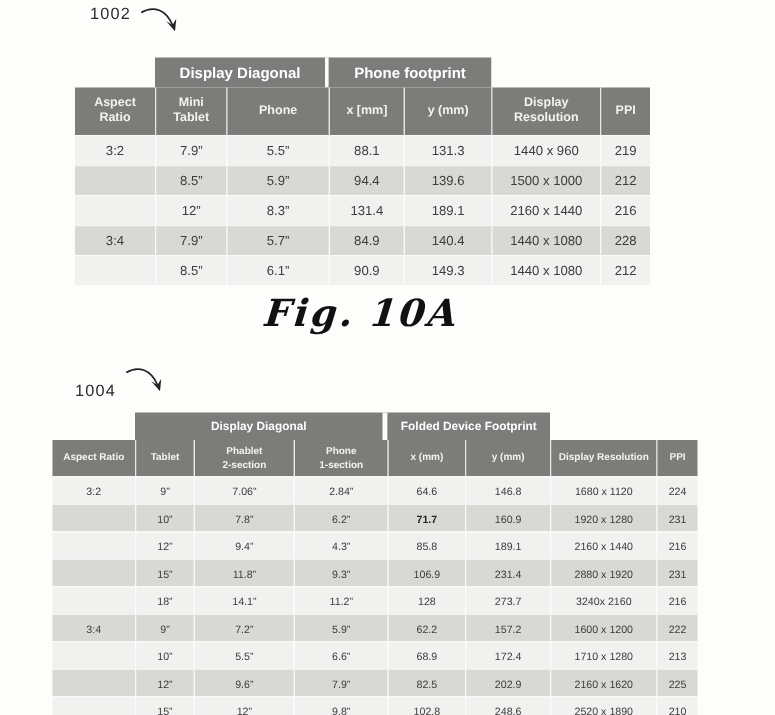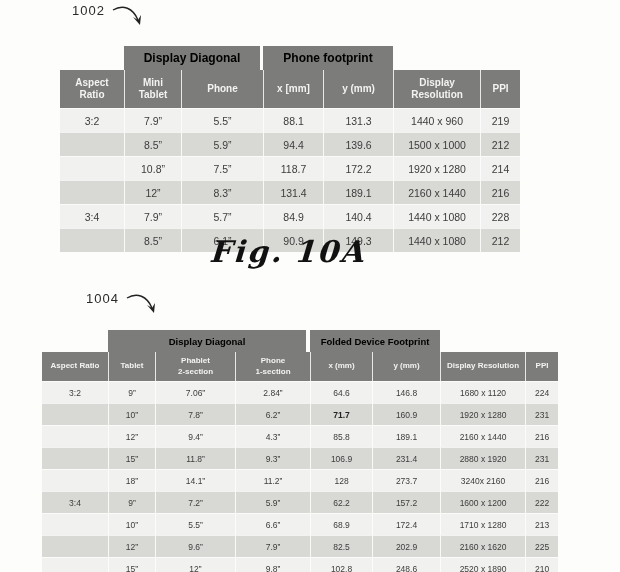--- a/index.html
+++ b/index.html
@@ -15,21 +15,21 @@
   
   .fig-ref{position:absolute;display:flex;align-items:flex-start;gap:4px;}
   .fig-ref .num{font-size:13px;color:#2b2b2b;letter-spacing:1px;padding-top:1px;}
   .fig-ref svg{display:block;}
 
   
   table{border-collapse:separate;border-spacing:0;table-layout:fixed;}
   th,td{overflow:hidden;white-space:pre-line;}
 
   th.group{
-    background:#7c7c7a;color:#000000;font-weight:bold;text-align:center;
+    background:#7c7c7a;color:#ffffff;font-weight:bold;text-align:center;
     vertical-align:middle;
   }
   th.group-empty{background:transparent;border:none;}
   th.colhead{
     background:#7c7c7a;color:#f3f3f1;font-weight:bold;text-align:center;
     vertical-align:middle;border-left:1px solid #e8e8e6;
   }
   th.colhead:first-child{border-left:none;margin-left:28px;}
   td{
     text-align:center;vertical-align:middle;
@@ -124,29 +124,20 @@
             <td></td>
             <td>8.5”</td>
             <td>5.9”</td>
             <td>94.4</td>
             <td>139.6</td>
             <td>1500 x 1000</td>
             <td>212</td>
           </tr>
           <tr>
             <td></td>
-            <td>10.8”</td>
-            <td>7.5”</td>
-            <td>118.7</td>
-            <td>172.2</td>
-            <td>1920 x 1280</td>
-            <td>214</td>
-          </tr>
-          <tr>
-            <td></td>
             <td>12”</td>
             <td>8.3”</td>
             <td>131.4</td>
             <td>189.1</td>
             <td>2160 x 1440</td>
             <td>216</td>
           </tr>
           <tr>
             <td>3:4</td>
             <td>7.9”</td>
@@ -164,21 +155,21 @@
             <td>149.3</td>
             <td>1440 x 1080</td>
             <td>212</td>
           </tr>
         </tbody>
     </table>
   </div>
 
   <div class="caption">Fig. 10A</div>
 
-  <div class="fig-ref" style="left:86px;top:290px;">
+  <div class="fig-ref" style="left:60px;top:290px;align-items:flex-end;">
     <span class="num">1004</span>
     <span>
       <svg width="38" height="30" viewBox="0 0 38 30">
         <path d="M4,8 C14,2 24,6 29,18" fill="none" stroke="#222" stroke-width="1.4"></path>
         <path d="M29,18 l-5,-3 l7,8 l1,-10 z" fill="#222"></path>
       </svg>
     </span>
   </div>
 
   <div class="t1004">

